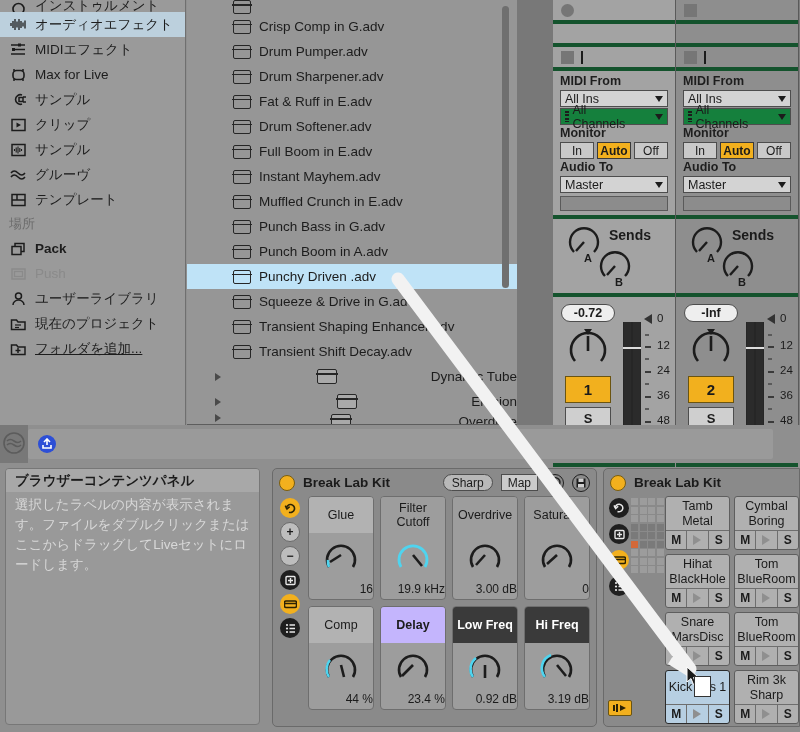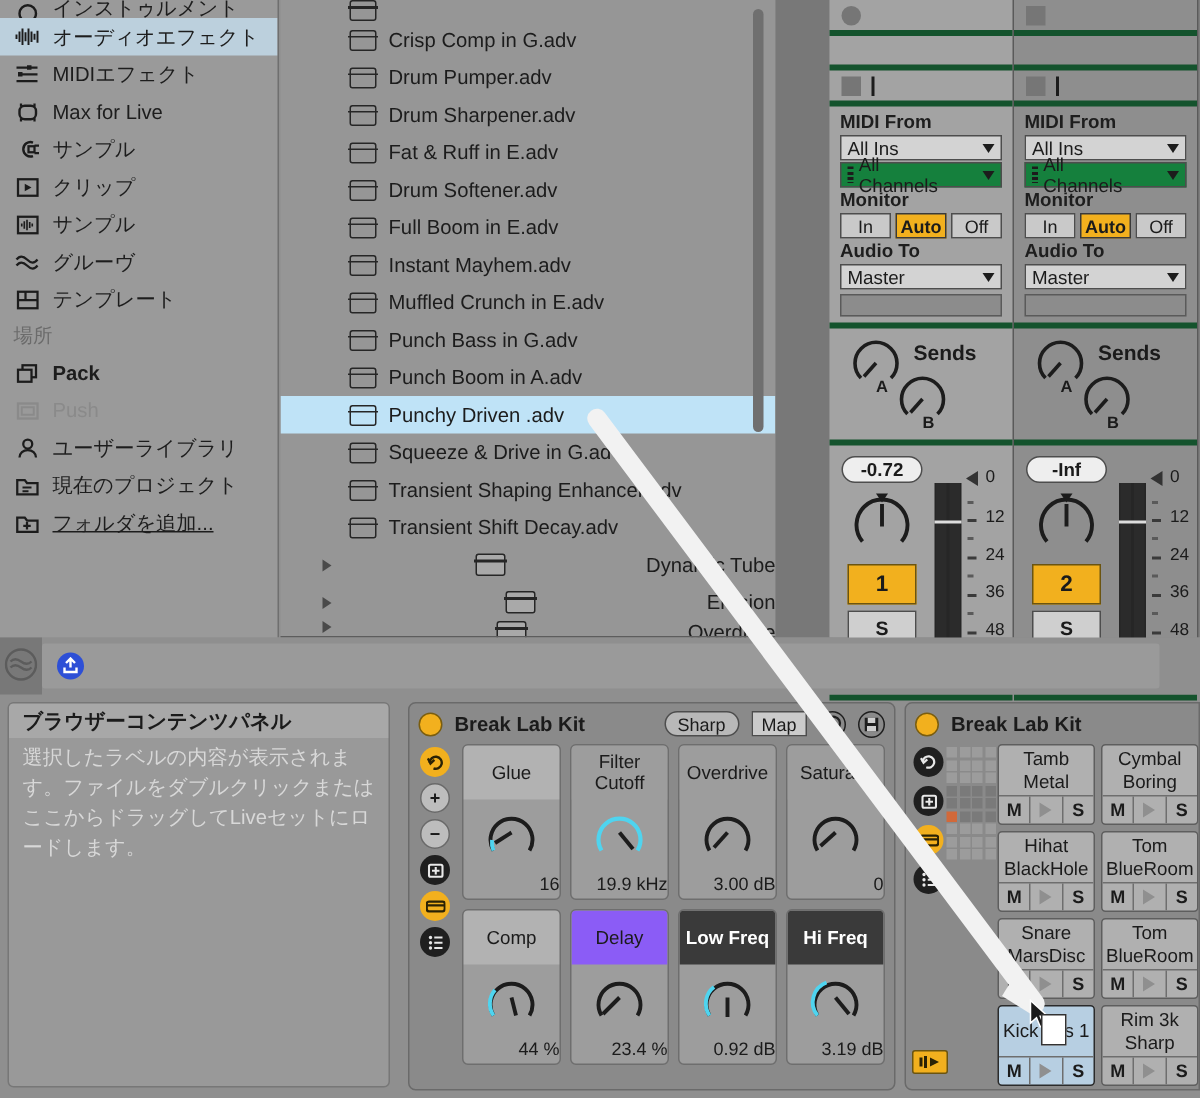--- a/index.html
+++ b/index.html
@@ -163,21 +163,21 @@
   .devbody { display:flex; padding:0 6px 6px 4px; gap:5px; }
   .chainrail { width:26px; display:flex; flex-direction:column; align-items:center; gap:4px; padding-top:2px; }
   .railbtn { width:20px;height:20px;border-radius:50%;display:flex;align-items:center;justify-content:center;font-size:12px;font-weight:bold; }
   .railbtn.y { background:#f2b01e; color:#1b1b1b; }
   .railbtn.g { background:#bdbdbd; color:#1b1b1b; border:1px solid #6a6a6a; }
   .railbtn.d { background:#1f1f1f; color:#e8e8e8; }
   .macrogrid { flex:1; display:grid; grid-template-columns:repeat(4,1fr); gap:6px; }
   .macro { background:#9d9d9d; border:1px solid #6e6e6e; border-radius:4px; overflow:hidden; height:104px; display:flex; flex-direction:column; }
   .mlab { height:36px; background:#b2b2b2; display:flex; align-items:center; justify-content:center; text-align:center; font-size:12.5px; line-height:14px; padding:0 2px; }
   .mlab.dark { background:#3a3a3a; color:#ffffff; font-weight:bold; }
-  .mlab.light { background:#8b5cf6; }
+  .mlab.light { background:#c4b5fd;font-weight:bold; }
   .mknob { flex:1; display:flex; flex-direction:column; align-items:center; justify-content:flex-start; padding-top:4px; }
   .mval { font-size:12px; text-align:right; padding-bottom:3px; }
 
   .rackpanel {
     position:absolute; left:603px; top:5px; width:197px; height:259px;
     background:#8a8a8a; border:1px solid #6a6a6a; border-radius:5px 0 0 5px; overflow:hidden;
   }
   .rackbody { display:flex; padding-left:3px; }
   .padmini { width:34px; padding-top:2px; }
   .minigrid { display:grid; grid-template-columns:repeat(4,7px); grid-auto-rows:7px; gap:1.5px; }

